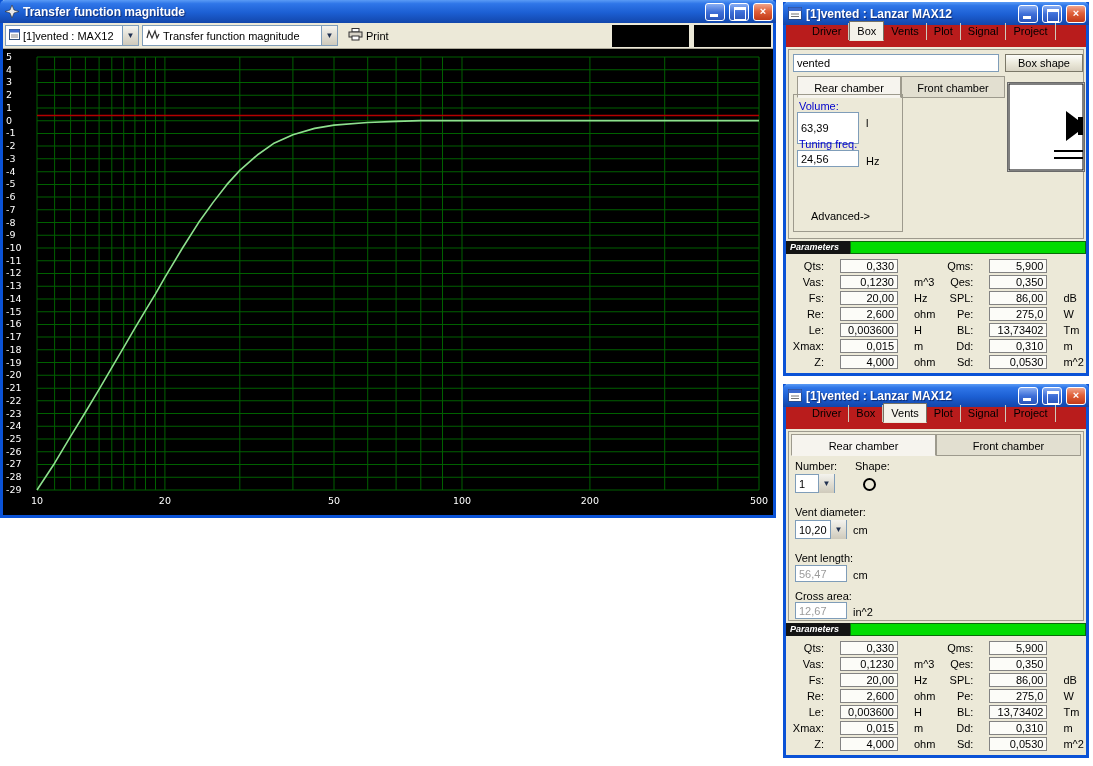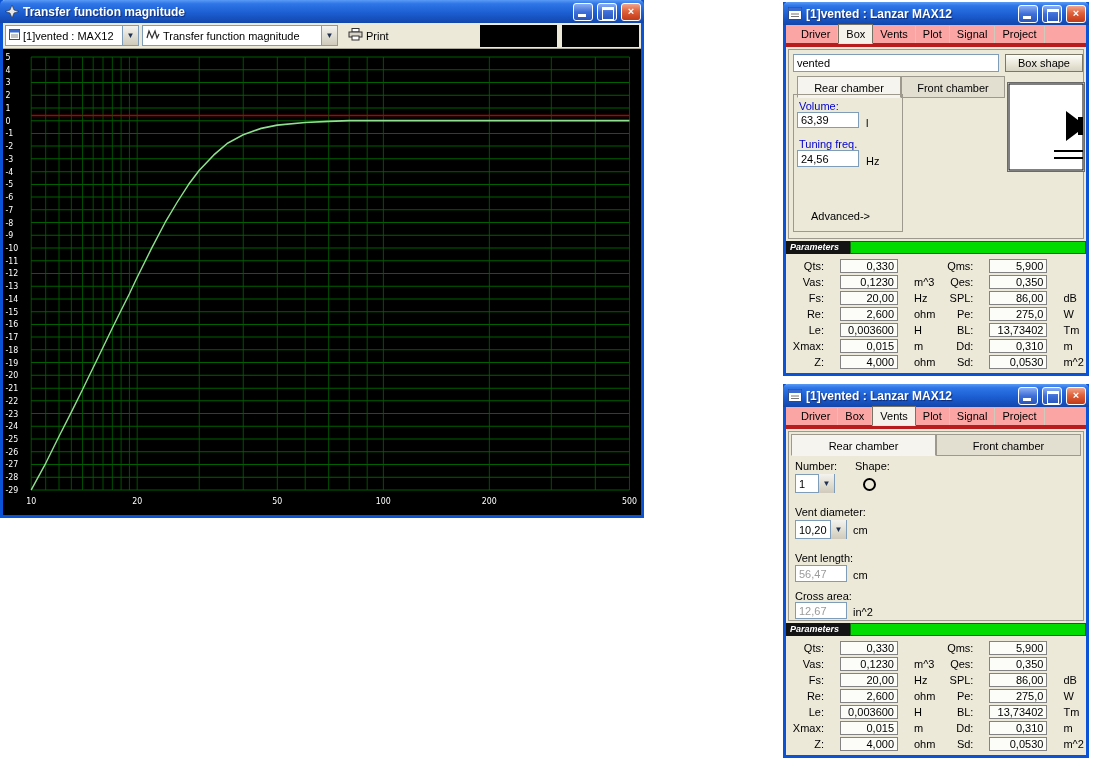--- a/index.html
+++ b/index.html
@@ -17,42 +17,42 @@
   .tb-btn { width:20px; height:18px; flex:0 0 20px; border:1px solid #fff; border-radius:3px; color:#fff;
             font-size:11px; line-height:15px; text-align:center; font-weight:bold;
             background:linear-gradient(180deg,#89aef3 0%,#3e6fd8 50%,#2a55bb 100%); position:relative; }
   .tb-close { background:linear-gradient(180deg,#f0a48b 0%,#e0613a 45%,#c23a18 100%); }
   .tb-min::after { content:""; position:absolute; left:4px; bottom:3px; width:8px; height:3px; background:#fff; }
   .tb-max::after { content:""; position:absolute; left:4px; top:3px; width:10px; height:9px;
                    border:1px solid #fff; border-top:3px solid #fff; }
   .win-body { position:relative; height:calc(100% - 23px); background:#ece9d8; }
 
   
-  #plot-window { left:0; top:2; width:644px; height:518px; }
+  #plot-window { left:0; top:2; width:776px; height:518px; }
   .toolbar { position:absolute; left:0; right:0; top:0; height:26px; background:#ece9d8;
              border-bottom:1px solid #aca899; display:flex; align-items:center; padding:2px 2px; gap:3px; }
   .combo { height:21px; background:#fff; border:1px solid #7f9db9; display:flex; align-items:center;
            font-size:11px; padding-left:3px; gap:3px; }
   .combo .ctext { white-space:nowrap; overflow:hidden; }
   .combo-arrow { width:16px; height:19px; margin-left:auto; border-left:1px solid #7f9db9;
                  background:linear-gradient(180deg,#f4f3ee,#cfcabb); display:flex; align-items:center; justify-content:center;
                  font-size:8px; color:#203050; }
   .tool-btn { height:22px; border:1px solid transparent; background:transparent; display:flex; align-items:center;
               gap:3px; padding:0 6px; font-size:11px; font-family:inherit; }
   .readout { width:77px; height:22px; background:#000; }
   .plot-area { position:absolute; left:0; right:0; top:26px; bottom:0; background:#000; }
   .plot-area svg { width:100%; height:100%; display:block; }
 
   
   #box-window  { left:783px; top:2px;  width:306px; height:374px; }
   #vents-window{ left:783px; top:384px; width:306px; height:374px; }
   .title-icon { width:14px; height:13px; flex:0 0 14px; }
 
   .tabstrip { position:absolute; left:0; right:0; top:0; height:22px; display:flex; align-items:flex-end;
-              padding:2px 8px 0; border-bottom:4px solid #b91c1c; background:#fca5a5; }
+              padding:2px 19px 0; border-bottom:7px solid #b91c1c; background:#b91c1c; }
   .tab { padding:2px 7px 3px; font-size:11px; border-right:1px solid #cfcabb; position:relative; }
   .tab.active { border:1px solid #767265; border-bottom:1px solid #ece9d8; background:#f4f2ea;
                 margin-bottom:-1px; padding-top:3px; }
   .tabpage { position:absolute; left:2px; right:2px; top:24px; height:190px; border:1px solid #9d9a8d;
              background:#ece9d8; }
 
   .textbox { border:1px solid #7f9db9; background:#fff; font-size:11px; font-family:inherit; padding:1px 3px; }
   .grayed { color:#9b9b9b; }
   .push-btn { border:1px solid #7b7868; background:linear-gradient(180deg,#fdfdfa,#e8e5d6 60%,#d8d4c4);
               font-size:11px; font-family:inherit; text-align:center; }
@@ -269,21 +269,21 @@
         </div>
       <div class="tabpage">
         <input class="textbox" style="position: absolute; left: 4px; top: 4px; width: 206px; height: 18px;" value="vented">
         <button class="push-btn" style="position:absolute; left:216px; top:4px; width:78px; height:18px;">Box shape</button>
         <div class="chamber-strip" id="box-chambers" style="left:8px; top:26px; width:208px;">
             <span class="chamber-tab active" style="flex: 1 1 0%;">Rear chamber</span>
             <span class="chamber-tab" style="flex: 1 1 0%;">Front chamber</span>
           </div>
         <div class="groupbox" style="left:4px; top:44px; width:110px; height:138px;"></div>
         <span class="blue-label" style="position:absolute; left:10px; top:50px;">Volume:</span>
-        <input class="textbox" style="position: absolute; left: 8px; top: 62px; width: 62px; height: 16px;" value="63,39">
+        <input class="textbox" style="position: absolute; left: 8px; top: 62px; width: 62px; height: 32px;" value="63,39">
         <span class="unit" style="position:absolute; left:77px; top:67px;">l</span>
         <span class="blue-label" style="position:absolute; left:10px; top:88px;">Tuning freq.</span>
         <input class="textbox" style="position: absolute; left: 8px; top: 100px; width: 62px; height: 17px;" value="24,56">
         <span class="unit" style="position:absolute; left:77px; top:105px;">Hz</span>
         <span class="plain-label" style="position:absolute; left:22px; top:160px;">Advanced-&gt;</span>
         <div style="position:absolute; left:218px; top:32px; width:78px; height:90px; background:#fff; border:1px solid #6a6a6a;">
           <svg width="76" height="88" viewBox="0 0 76 88">
             <rect x="1" y="1" width="74" height="86" fill="#fff" stroke="#000" stroke-width="1"></rect>
             <rect x="70" y="34" width="5" height="18" fill="#000"></rect>
             <polygon points="70,37 58,28 58,58 70,49" fill="#000"></polygon>

